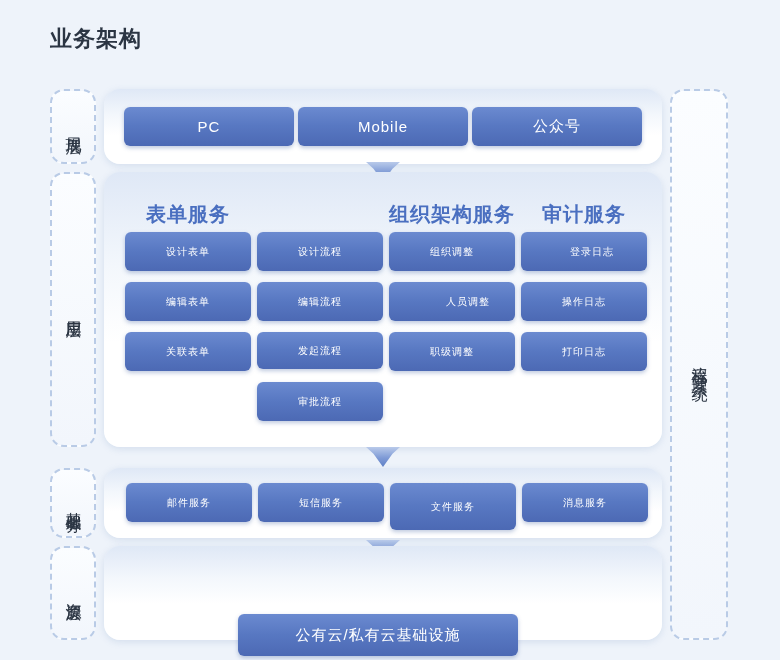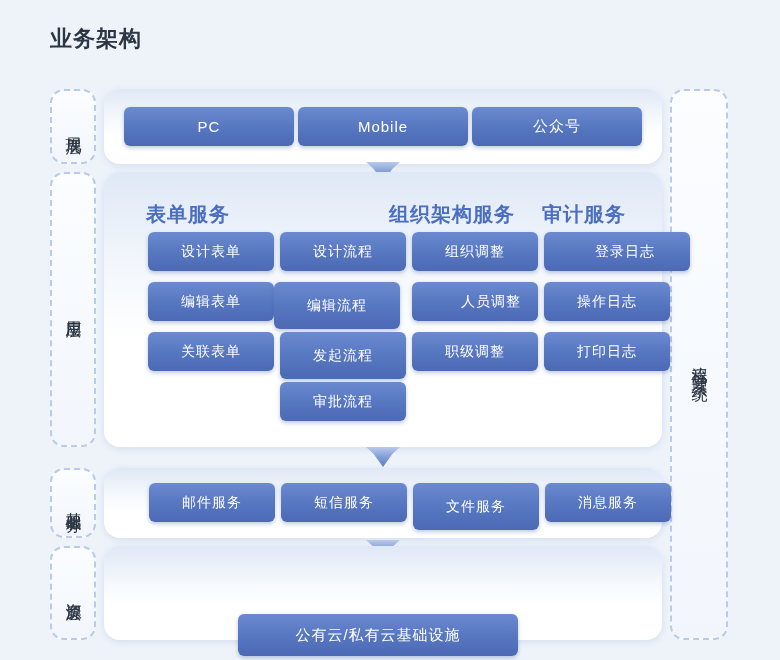--- a/index.html
+++ b/index.html
@@ -48,21 +48,21 @@
     position:absolute;
     border-radius:6px;
     background:linear-gradient(180deg,#6b8ad0 0%,#5878c2 48%,#4c69b4 100%);
     box-shadow:0 2px 4px rgba(70,100,160,.35);
     color:#ffffff;
     font-size:15px;
     display:flex;align-items:center;justify-content:center;
     box-sizing:border-box;
     letter-spacing:1px;
   }
-  .chip.small{font-size:14px;margin-left:23px;}
+  .chip.small{font-size:10px;}
 
   .col-head{
     position:absolute;
     color:#4a6fc0;
     font-size:20px;
     font-weight:bold;
     text-align:center;
     letter-spacing:1px;
   }
 
@@ -125,41 +125,41 @@
   <div class="chip small" style="left:21px;top:110px;width:126px;height:39px;">
     <span>编辑表单</span>
   </div>
   <div class="chip small" style="left:21px;top:160px;width:126px;height:39px;">
     <span>关联表单</span>
   </div>
 
   <div class="chip small" style="left:153px;top:60px;width:126px;height:39px;">
     <span>设计流程</span>
   </div>
-  <div class="chip small" style="left:147px;top:110px;width:126px;height:47px;">
+  <div class="chip small" style="left:153px;top:110px;width:126px;height:39px;">
     <span>编辑流程</span>
   </div>
-  <div class="chip small" style="left:153px;top:160px;width:126px;height:47px;">
+  <div class="chip small" style="left:153px;top:160px;width:126px;height:37px;">
     <span>发起流程</span>
   </div>
   <div class="chip small" style="left:153px;top:210px;width:126px;height:39px;">
     <span>审批流程</span>
   </div>
 
   <div class="chip small" style="left:285px;top:60px;width:126px;height:39px;">
     <span>组织调整</span>
   </div>
   <div class="chip small" style="left:285px;top:110px;width:126px;height:39px;padding-left:32px;">
     <span>人员调整</span>
   </div>
   <div class="chip small" style="left:285px;top:160px;width:126px;height:39px;">
     <span>职级调整</span>
   </div>
 
-  <div class="chip small" style="left:417px;top:60px;width:146px;height:39px;padding-left:16px;">
+  <div class="chip small" style="left:417px;top:60px;width:126px;height:39px;padding-left:16px;">
     <span>登录日志</span>
   </div>
   <div class="chip small" style="left:417px;top:110px;width:126px;height:39px;">
     <span>操作日志</span>
   </div>
   <div class="chip small" style="left:417px;top:160px;width:126px;height:39px;">
     <span>打印日志</span>
   </div>
 </div>
 

